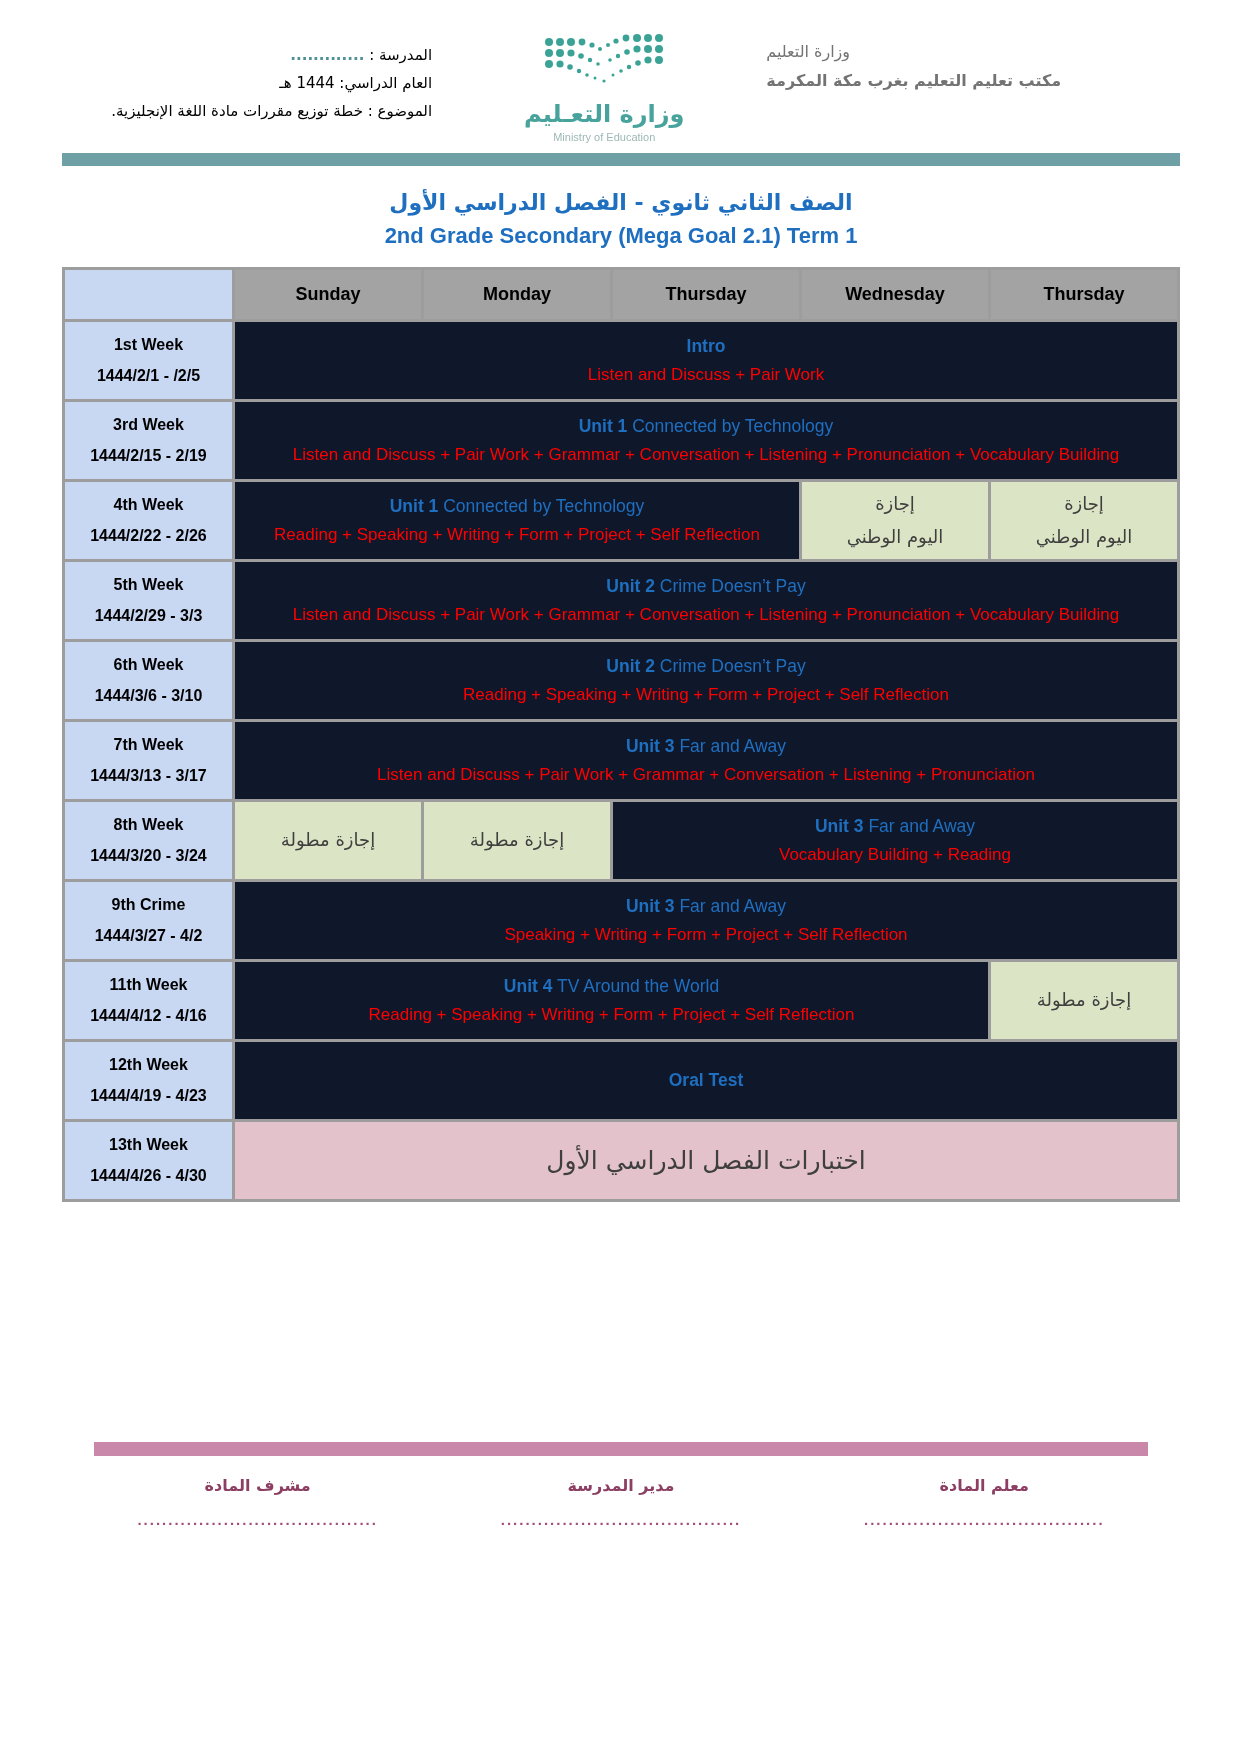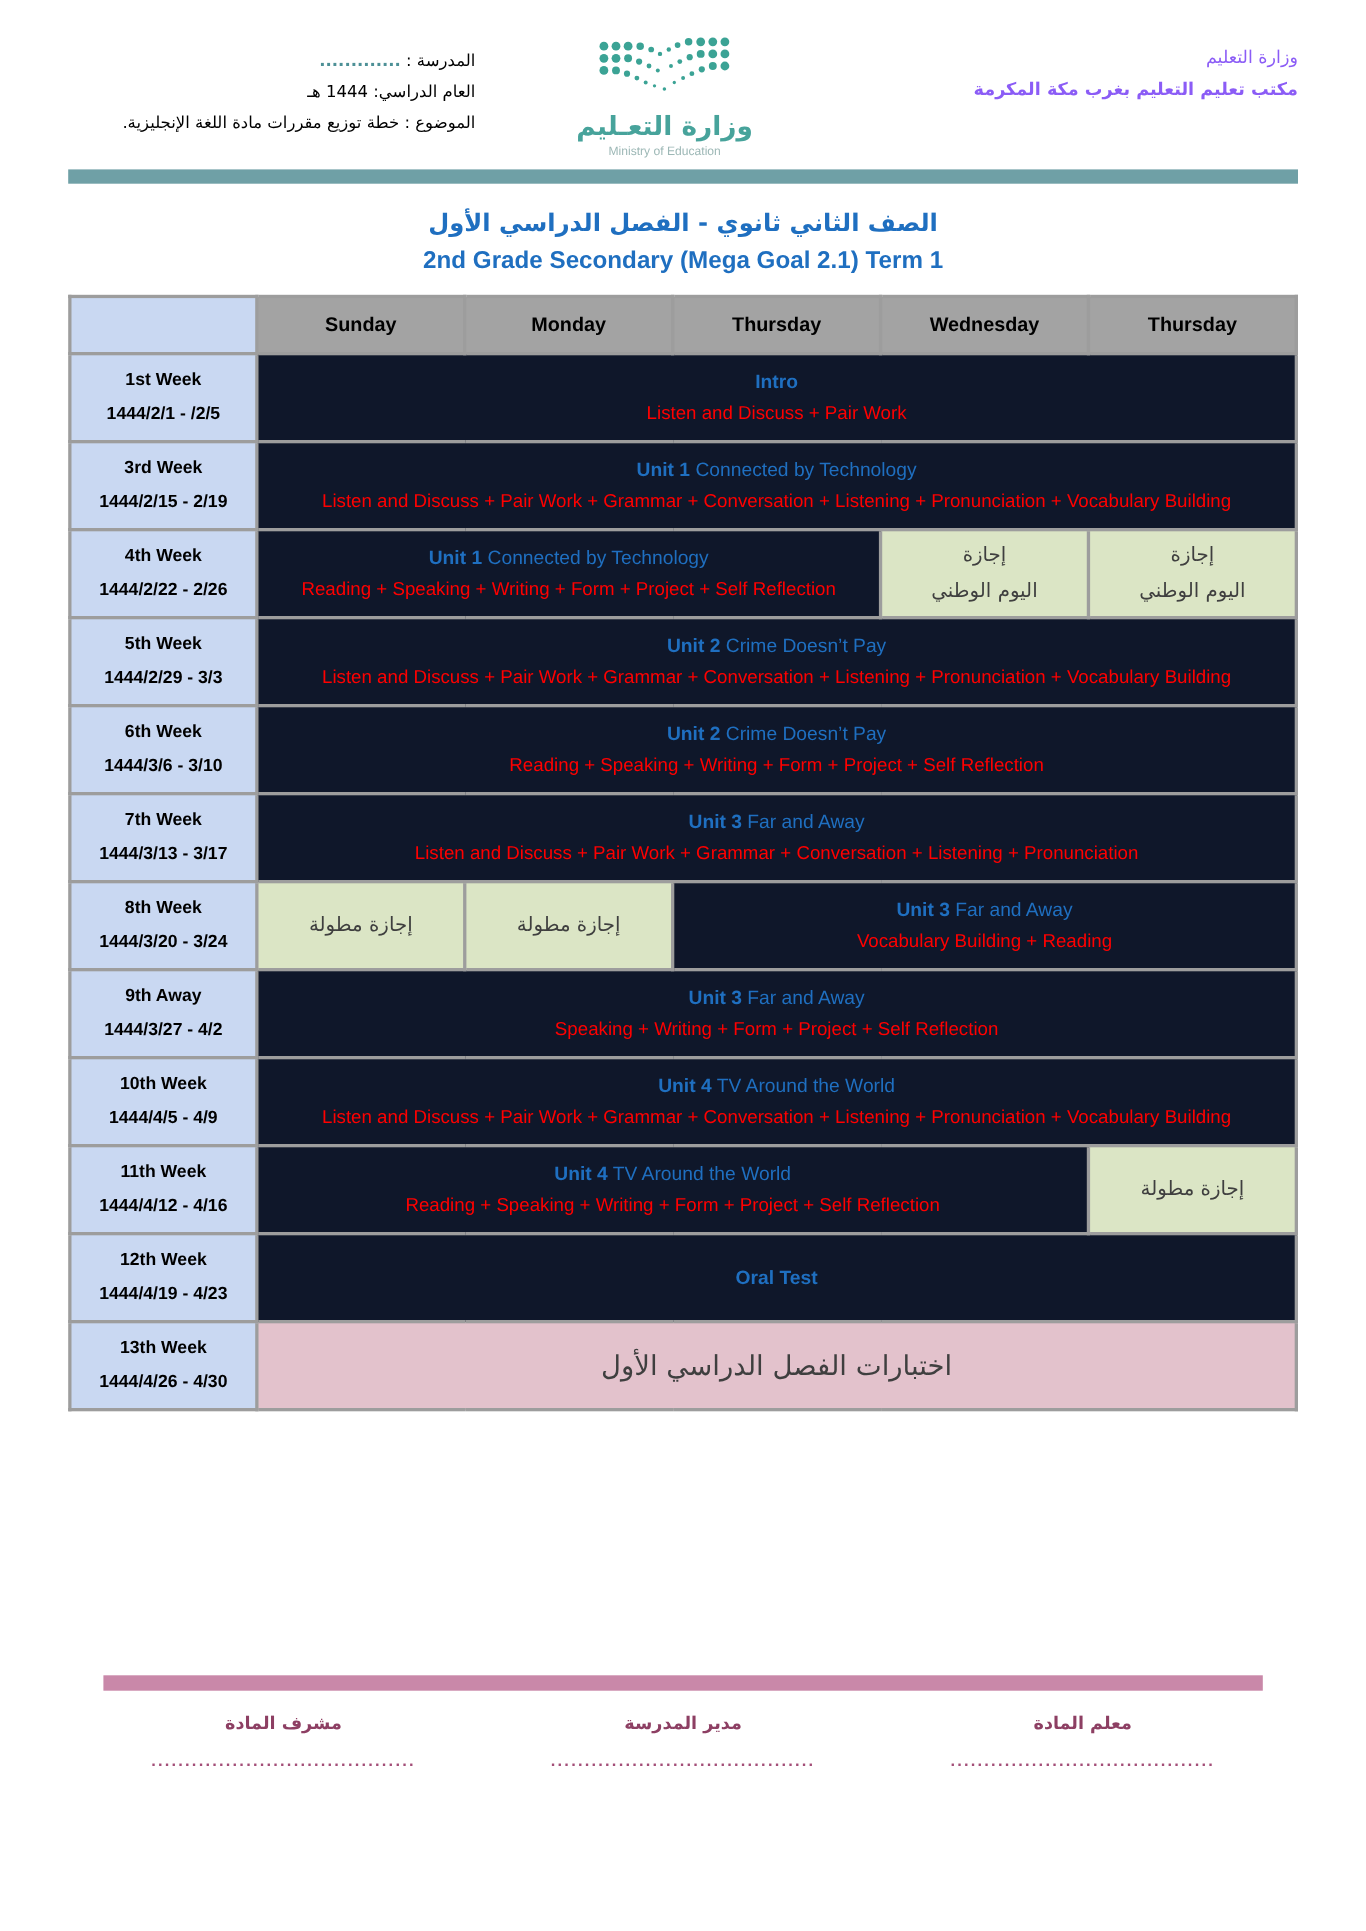--- a/index.html
+++ b/index.html
@@ -11,22 +11,22 @@
 
   
   .header { display:flex; align-items:flex-start; justify-content:space-between; }
   .school-block { width:34%; padding-top:14px; font-family:"DejaVu Sans",sans-serif;
                   font-size:15px; color:#000; line-height:1.85; text-align:right; padding-right:10px;}
   .teal-dots { color:#4d9096; font-weight:bold; letter-spacing:1px; }
   .logo-block { width:24%; text-align:center; padding-top:4px; }
   .logo-ar { color:#47a39b; font-weight:bold; font-size:24px; margin-top:2px;
              font-family:"DejaVu Sans",sans-serif; letter-spacing:1px;}
   .logo-en { color:#9db8b6; font-size:11px; margin-top:3px; }
-  .ministry-block { width:37%; text-align:right; font-family:"DejaVu Sans",sans-serif;
-                    font-size:16px; line-height:1.8; color:#8b5cf6; padding-top:10px;}
+  .ministry-block { width:37%; text-align:left; font-family:"DejaVu Sans",sans-serif;
+                    font-size:16px; line-height:1.8; color:#737373; padding-top:10px;}
   .ministry-block .b3 { font-weight:bold; }
 
   .teal-bar { height:13px; background:#6fa0a6; margin-top:10px; }
 
   
   .title-ar { text-align:center; color:#1f6fc0; font-weight:bold; font-size:22px;
               margin-top:24px; font-family:"DejaVu Sans",sans-serif; }
   .title-en { text-align:center; color:#1f6fc0; font-weight:bold; font-size:22px; margin-top:8px; }
 
   
@@ -221,36 +221,26 @@
           </th>
           <td colspan="1" class="holiday-cell" dir="rtl">إجازة مطولة</td>
           <td colspan="1" class="holiday-cell" dir="rtl">إجازة مطولة</td>
           <td colspan="3" class="lesson-cell">
             <div class="cell-title"><span class="strong">Unit 3</span><span> Far and Away</span></div>
             <div class="cell-body">Vocabulary Building + Reading</div>
           </td>
         </tr>
         <tr class="week-row">
           <th class="week-cell">
-            <div>9th Away</div>
+            <div>9th Crime</div>
             <div>1444/3/27 - 4/2</div>
           </th>
           <td colspan="5" class="lesson-cell">
             <div class="cell-title"><span class="strong">Unit 3</span><span> Far and Away</span></div>
             <div class="cell-body">Speaking + Writing + Form + Project + Self Reflection</div>
-          </td>
-        </tr>
-        <tr class="week-row">
-          <th class="week-cell">
-            <div>10th Week</div>
-            <div>1444/4/5 - 4/9</div>
-          </th>
-          <td colspan="5" class="lesson-cell">
-            <div class="cell-title"><span class="strong">Unit 4</span><span> TV Around the World</span></div>
-            <div class="cell-body">Listen and Discuss + Pair Work + Grammar + Conversation + Listening + Pronunciation + Vocabulary Building</div>
           </td>
         </tr>
         <tr class="week-row">
           <th class="week-cell">
             <div>11th Week</div>
             <div>1444/4/12 - 4/16</div>
           </th>
           <td colspan="4" class="lesson-cell">
             <div class="cell-title"><span class="strong">Unit 4</span><span> TV Around the World</span></div>
             <div class="cell-body">Reading + Speaking + Writing + Form + Project + Self Reflection</div>

